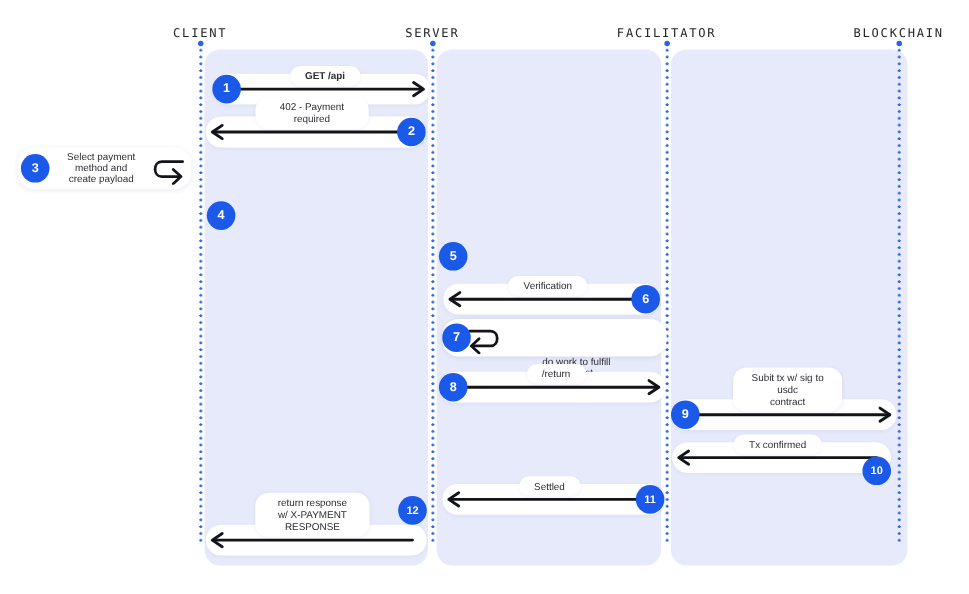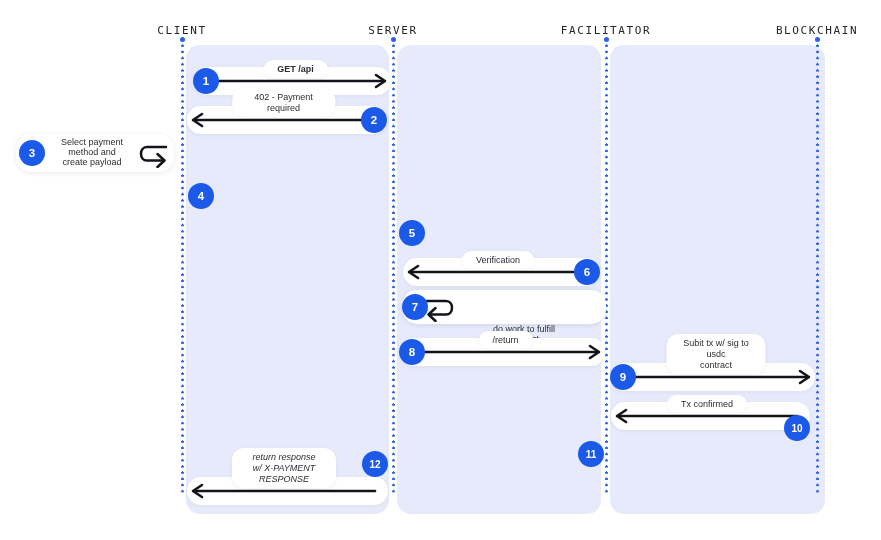--- a/index.html
+++ b/index.html
@@ -137,24 +137,32 @@
     <div class="step-badge" style="left: 610px; top: 364px; background: rgb(27, 89, 233);">9</div>
     <div class="msg" style="left: 611px; top: 376px; width: 199px; height: 54px;">
       <div class="msg-band"></div>
       <svg class="msg-arrow" width="199" height="16" viewBox="0 0 199 16">
         <path d="M 186,8 L 7.5,8" fill="none" stroke="#131419" stroke-width="2.6" stroke-linecap="round" stroke-linejoin="round"></path>
         <path d="M 15,2 L 6,8 L 15,14" fill="none" stroke="#131419" stroke-width="2.6" stroke-linecap="round" stroke-linejoin="round"></path>
       </svg>
       <div class="msg-label" style="left: 96px;">Tx confirmed</div>
     </div>
     <div class="step-badge" style="left: 784px; top: 403px; background: rgb(27, 89, 233); font-size: 10px; margin-top: 12px;">10</div>
+    <div class="msg" style="left: 402px; top: 414px; width: 202px; height: 54px;">
+      <div class="msg-band"></div>
+      <svg class="msg-arrow" width="202" height="16" viewBox="0 0 202 16">
+        <path d="M 189,8 L 7.5,8" fill="none" stroke="#131419" stroke-width="2.6" stroke-linecap="round" stroke-linejoin="round"></path>
+        <path d="M 15,2 L 6,8 L 15,14" fill="none" stroke="#131419" stroke-width="2.6" stroke-linecap="round" stroke-linejoin="round"></path>
+      </svg>
+      <div class="msg-label" style="left: 97.5px;">Settled</div>
+    </div>
     <div class="step-badge" style="left: 578px; top: 441px; background: rgb(27, 89, 233); font-size: 10px;">11</div>
     <div class="msg" style="left: 187px; top: 451px; width: 201px; height: 54px;">
       <div class="msg-band"></div>
       <svg class="msg-arrow" width="201" height="16" viewBox="0 0 201 16">
         <path d="M 188,8 L 7.5,8" fill="none" stroke="#131419" stroke-width="2.6" stroke-linecap="round" stroke-linejoin="round"></path>
         <path d="M 15,2 L 6,8 L 15,14" fill="none" stroke="#131419" stroke-width="2.6" stroke-linecap="round" stroke-linejoin="round"></path>
       </svg>
-      <div class="msg-label" style="left: 97px; font-style: italic;">return response
+      <div class="msg-label" style="left: 97px;">return response
 w/ X-PAYMENT RESPONSE</div>
     </div>
     <div class="step-badge" style="left: 362px; top: 451px; background: rgb(27, 89, 233); font-size: 10px;">12</div>
   </div>
 
 </body></html>

